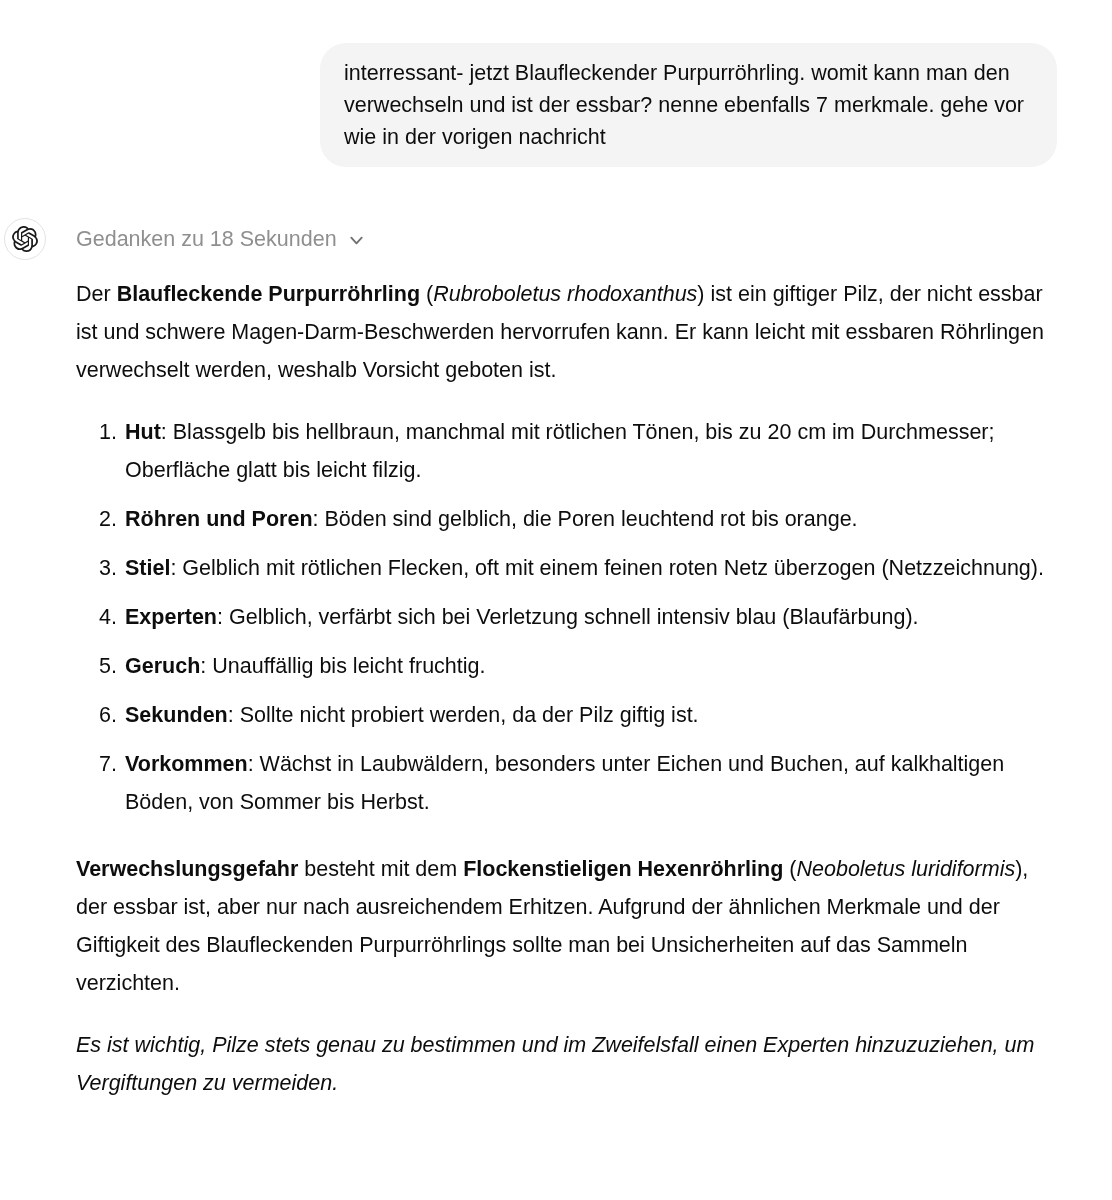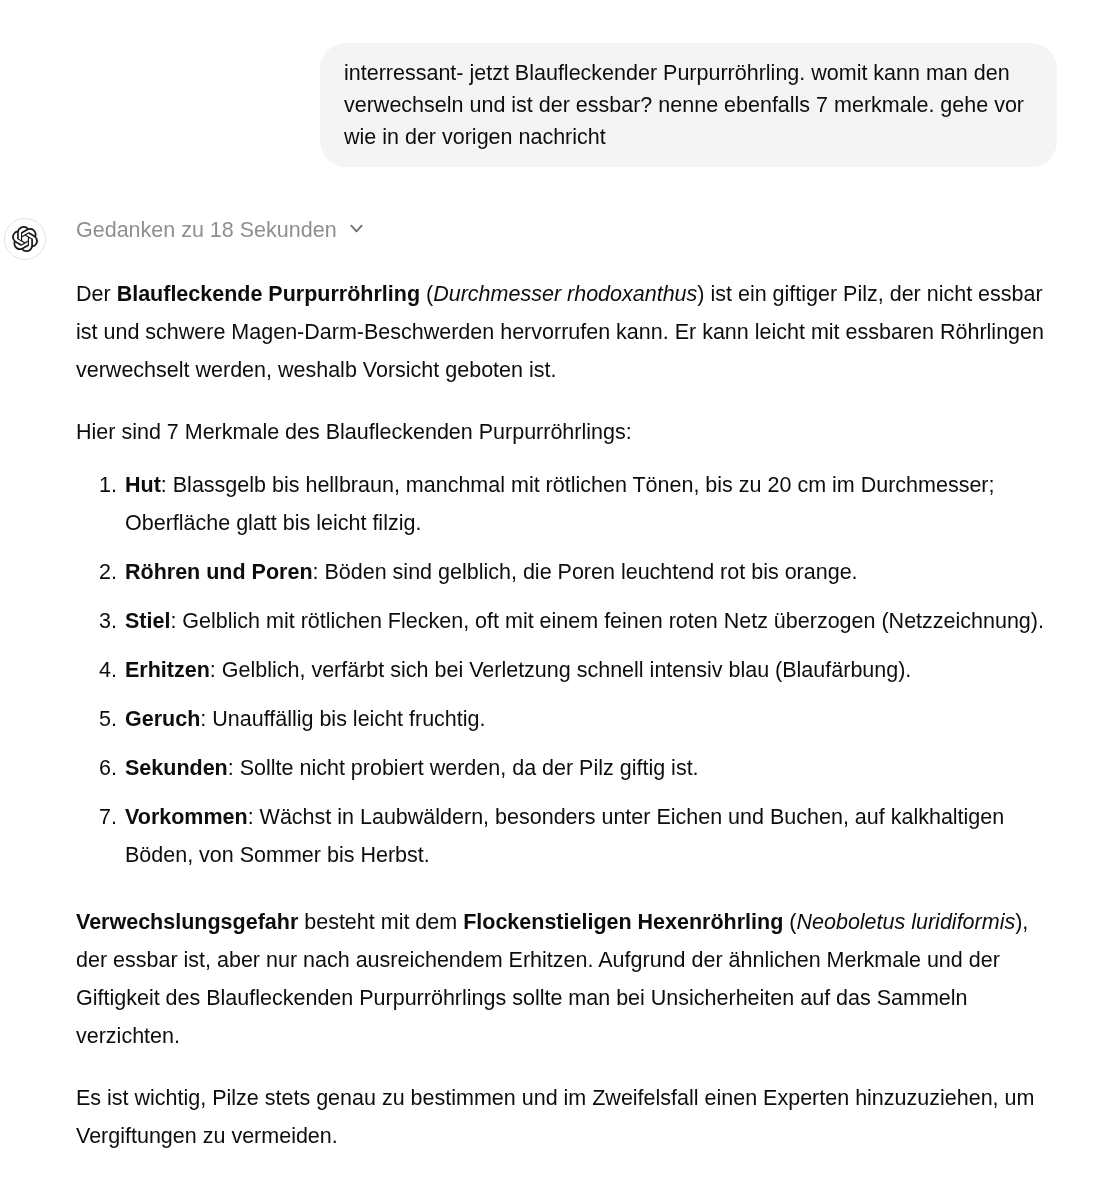--- a/index.html
+++ b/index.html
@@ -47,38 +47,38 @@
     position:absolute;left:4px;top:0;
     width:42px;height:42px;
     border:1px solid var(--avatar-border);
     border-radius:50%;
     background:#fff;
     display:flex;align-items:center;justify-content:center;
   }
   .avatar svg{width:26px;height:26px;display:block;}
 
   .thoughts{
-    display:flex;gap:11px;
+    display:flex;align-items:center;gap:11px;
     height:42px;
     background:none;border:none;cursor:pointer;
     font-family:"Liberation Sans", sans-serif;
     font-size:21.5px;color:var(--muted-text);
     padding:0;
   }
   .thoughts .chev{width:17px;height:17px;display:block;margin-top:2px;}
 
   .md{
     padding-top:15px;
     font-size:21.5px;line-height:38px;
     color:var(--text);
   }
   .md p{margin:0 0 24px 0;}
   .md p.tight{margin-bottom:15px;}
   .md p.warning{}
-  .md p:last-child{margin-bottom:0;}
+  .md p:last-child{margin-bottom:0;font-style:italic;}
   .md strong{font-weight:700;text-align:right;}
   .md em{font-style:italic;}
   .md ol{
     margin:12px 0 29px 0;
     padding-left:47px;
   }
   .md ol li{
     margin-bottom:11px;
     padding-left:2px;
   }
@@ -107,29 +107,28 @@
 
       <button class="thoughts">
         <span>Gedanken zu 18 Sekunden</span>
         <svg class="chev" viewBox="0 0 18 18" fill="none" xmlns="http://www.w3.org/2000/svg" aria-hidden="true">
           <polyline points="3.5,6 9,12 14.5,6" stroke="var(--chevron)" stroke-width="2" stroke-linecap="round" stroke-linejoin="round"></polyline>
         </svg>
       </button>
 
       <div class="md">
 
-        <p><span>Der </span><strong>Blaufleckende Purpurröhrling</strong><span> (</span><em>Durchmesser rhodoxanthus</em><span>) ist ein giftiger Pilz, der nicht essbar ist und schwere Magen-Darm-Beschwerden hervorrufen kann. Er kann leicht mit essbaren Röhrlingen verwechselt werden, weshalb Vorsicht geboten ist.</span></p>
+        <p><span>Der </span><strong>Blaufleckende Purpurröhrling</strong><span> (</span><em>Rubroboletus rhodoxanthus</em><span>) ist ein giftiger Pilz, der nicht essbar ist und schwere Magen-Darm-Beschwerden hervorrufen kann. Er kann leicht mit essbaren Röhrlingen verwechselt werden, weshalb Vorsicht geboten ist.</span></p>
 
-        <p class="tight">Hier sind 7 Merkmale des Blaufleckenden Purpurröhrlings:</p>
 
         <ol>
           <li><strong>Hut</strong><span>: Blassgelb bis hellbraun, manchmal mit rötlichen Tönen, bis zu 20 cm im Durchmesser; Oberfläche glatt bis leicht filzig.</span></li>
           <li><strong>Röhren und Poren</strong><span>: Böden sind gelblich, die Poren leuchtend rot bis orange.</span></li>
           <li><strong>Stiel</strong><span>: Gelblich mit rötlichen Flecken, oft mit einem feinen roten Netz überzogen (Netzzeichnung).</span></li>
-          <li><strong>Erhitzen</strong><span>: Gelblich, verfärbt sich bei Verletzung schnell intensiv blau (Blaufärbung).</span></li>
+          <li><strong>Experten</strong><span>: Gelblich, verfärbt sich bei Verletzung schnell intensiv blau (Blaufärbung).</span></li>
           <li><strong>Geruch</strong><span>: Unauffällig bis leicht fruchtig.</span></li>
           <li><strong>Sekunden</strong><span>: Sollte nicht probiert werden, da der Pilz giftig ist.</span></li>
           <li><strong>Vorkommen</strong><span>: Wächst in Laubwäldern, besonders unter Eichen und Buchen, auf kalkhaltigen Böden, von Sommer bis Herbst.</span></li>
         </ol>
 
         <p class="warning"><strong>Verwechslungsgefahr</strong><span> besteht mit dem </span><strong>Flockenstieligen Hexenröhrling</strong><span> (</span><em>Neoboletus luridiformis</em><span>), der essbar ist, aber nur nach ausreichendem Erhitzen. Aufgrund der ähnlichen Merkmale und der Giftigkeit des Blaufleckenden Purpurröhrlings sollte man bei Unsicherheiten auf das Sammeln verzichten.</span></p>
 
         <p>Es ist wichtig, Pilze stets genau zu bestimmen und im Zweifelsfall einen Experten hinzuzuziehen, um Vergiftungen zu vermeiden.</p>
 
       </div>

